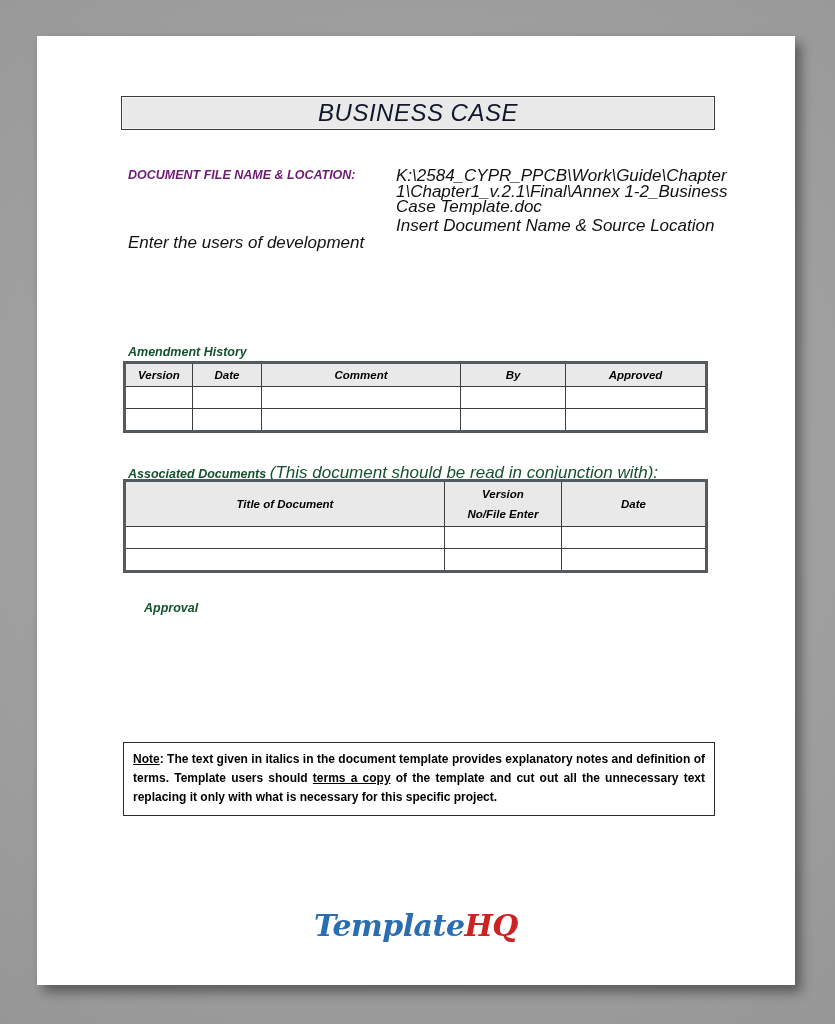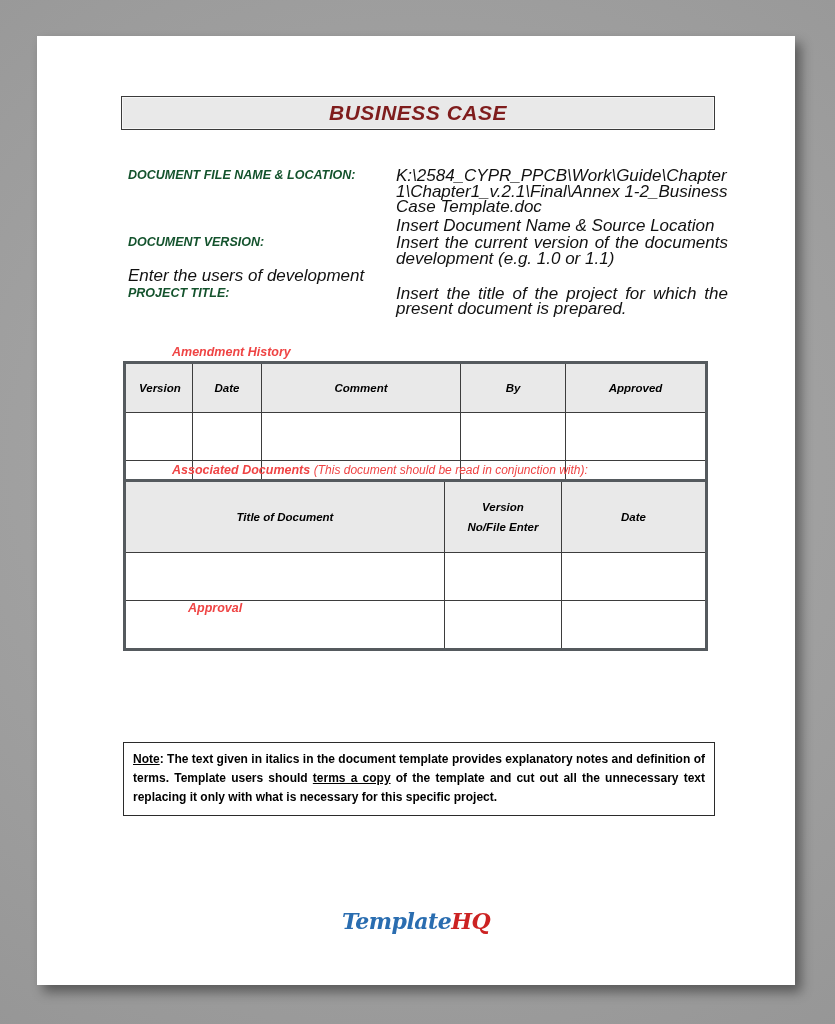--- a/index.html
+++ b/index.html
@@ -43,46 +43,46 @@
     height: 34px;
     background: #e9e9e9;
     border: 1px solid #3a3a3a;
     box-shadow: inset 0 0 0 1px #f6f6f6;
     box-sizing: border-box;
     display: flex;
     align-items: center;
     justify-content: center;
   }
   .title-banner .title-text {
-    font-size: 21px;
-    font-weight: bold;
+    font-size: 24px;
+    font-weight: normal;
     font-style: italic;
     letter-spacing: 0.5px;
-    color: #7f1d1d;
+    color: #0f172a;
   }
 
   
   .meta {
     position: absolute;
     left: 91px;
     top: 132px;
     width: 600px;
   }
   .meta-row {
     display: flex;
     align-items: flex-start;
     margin-bottom: 2px;
   }
   .meta-label {
     width: 268px;
     flex: 0 0 268px;
     font-size: 12.5px;
     font-weight: bold;
     font-style: italic;
-    color: #14532d;
+    color: #701a75;
     line-height: 15.5px;
   }
   .meta-value {
     flex: 1;
     font-size: 17px;
     font-style: italic;
     color: #111;
     line-height: 15.5px;
     text-align: justify;
     text-justify: inter-word;
@@ -99,41 +99,40 @@
     margin-top: 3px;
   }
   .meta-row.gap-before { margin-top: 2px; }
 
   
   .section-caption {
     position: absolute;
     font-size: 12.5px;
     font-weight: bold;
     font-style: italic;
-    color: #ef4444;
-    margin-left: 44px;
+    color: #14532d;
   }
   .section-caption .caption-note {
     font-weight: normal;
     font-style: italic;
-    font-size: 12px;
+    font-size: 17px;
   }
 
   
   table.doc-table {
     position: absolute;
     border-collapse: collapse;
     border: 3px solid #555a5e;
     background: #ffffff;
     table-layout: fixed;
   }
   table.doc-table th,
   table.doc-table td {
     border: 1px solid #3d3d3d;
-    padding: 13px;
+    padding: 0;
     margin: 0;
   }
   table.doc-table th {
     background: #e9e9e9;
     font-size: 11.5px;
     font-weight: bold;
     font-style: italic;
     color: #000;
     text-align: center;
     height: 22px;
@@ -172,21 +171,21 @@
 
   
   .logo {
     position: absolute;
     left: 0;
     right: 0;
     top: 872px;
     text-align: center;
     font-family: "DejaVu Serif", serif;
     font-weight: bold;
-    font-size: 22px;
+    font-size: 30px;
     font-style: italic;
     letter-spacing: -0.5px;
     white-space: nowrap;
   }
   .logo .part-a { color: #2a6db0; }
   .logo .part-b { color: #cc2222; }
 </style>
 </head>
 <body>
 
@@ -201,33 +200,25 @@
   <div class="meta">
 
     <div class="meta-row">
       <div class="meta-label">DOCUMENT FILE NAME &amp; LOCATION:</div>
       <div style="flex:1;">
         <div class="meta-value nowrap-path">K:\2584_CYPR_PPCB\Work\Guide\Chapter1\Chapter1_v.2.1\Final\Annex 1-2_Business Case Template.doc</div>
         <div class="meta-sub">Insert Document Name &amp; Source Location</div>
       </div>
     </div>
 
-    <div class="meta-row gap-before">
-      <div class="meta-label">DOCUMENT VERSION:</div>
-      <div class="meta-value">Insert the current version of the documents development (e.g. 1.0 or 1.1)</div>
-    </div>
 
     <div class="meta-row gap-before">
       <div class="meta-value">Enter the users of development</div>
     </div>
 
-    <div class="meta-row gap-before">
-      <div class="meta-label">PROJECT TITLE:</div>
-      <div class="meta-value">Insert the title of the project for which the present document is prepared.</div>
-    </div>
 
   </div>
 
   <div class="section-caption" style="left:91px; top:309px;">Amendment History</div>
 
   <table class="doc-table" style="left:86px; top:325px; width:582px;">
     <colgroup>
       <col style="width:68px;">
       <col style="width:69px;">
       <col style="width:199px;">

